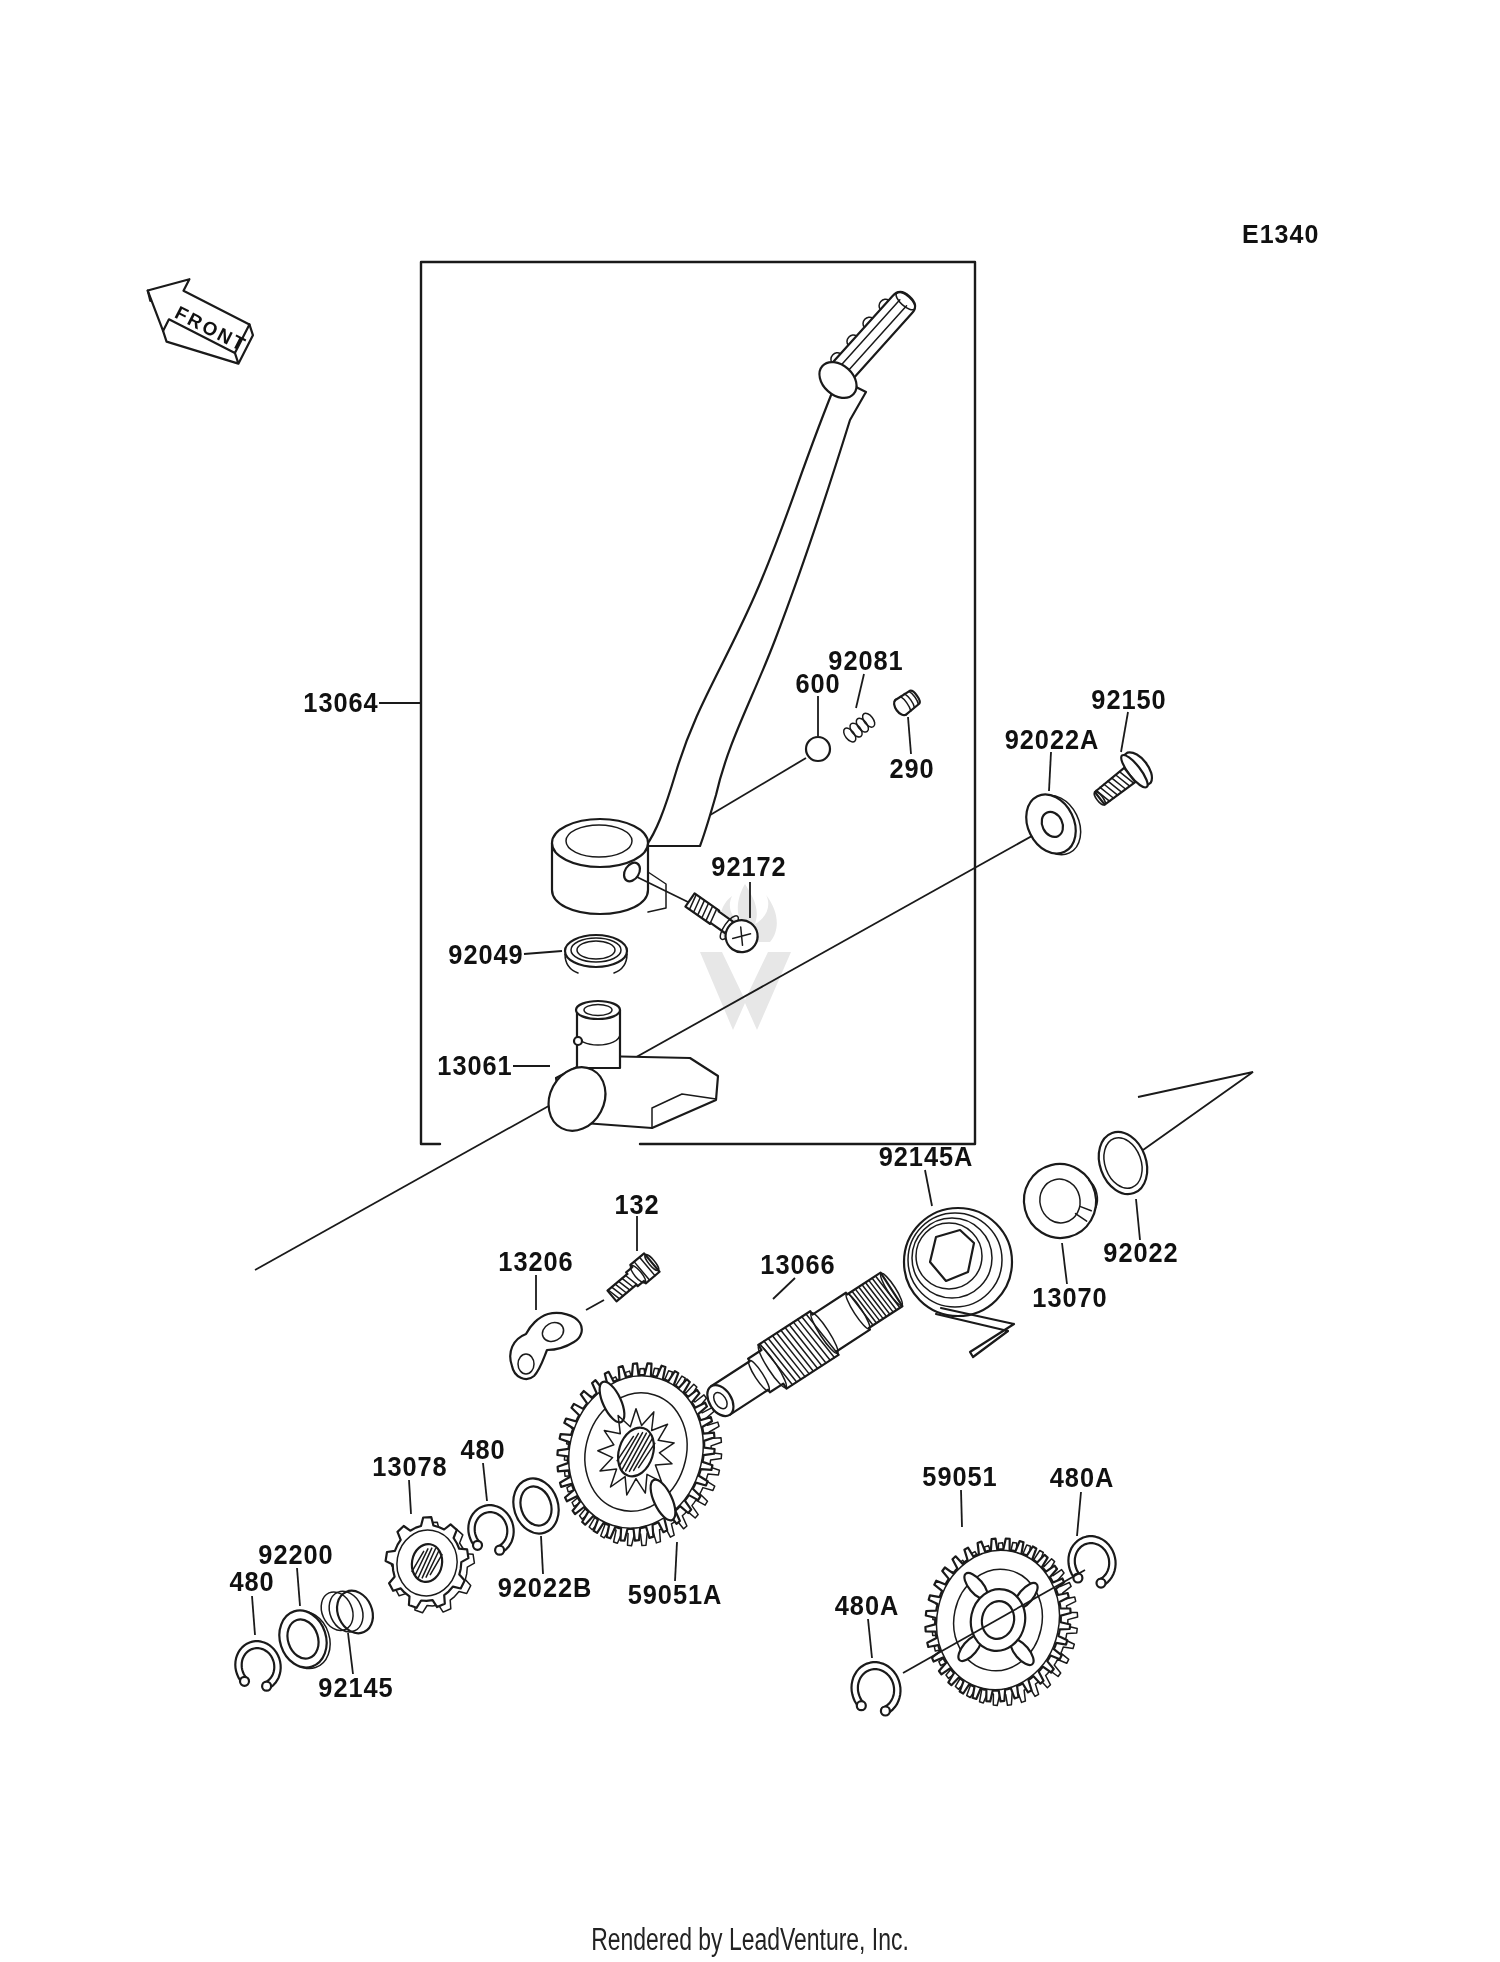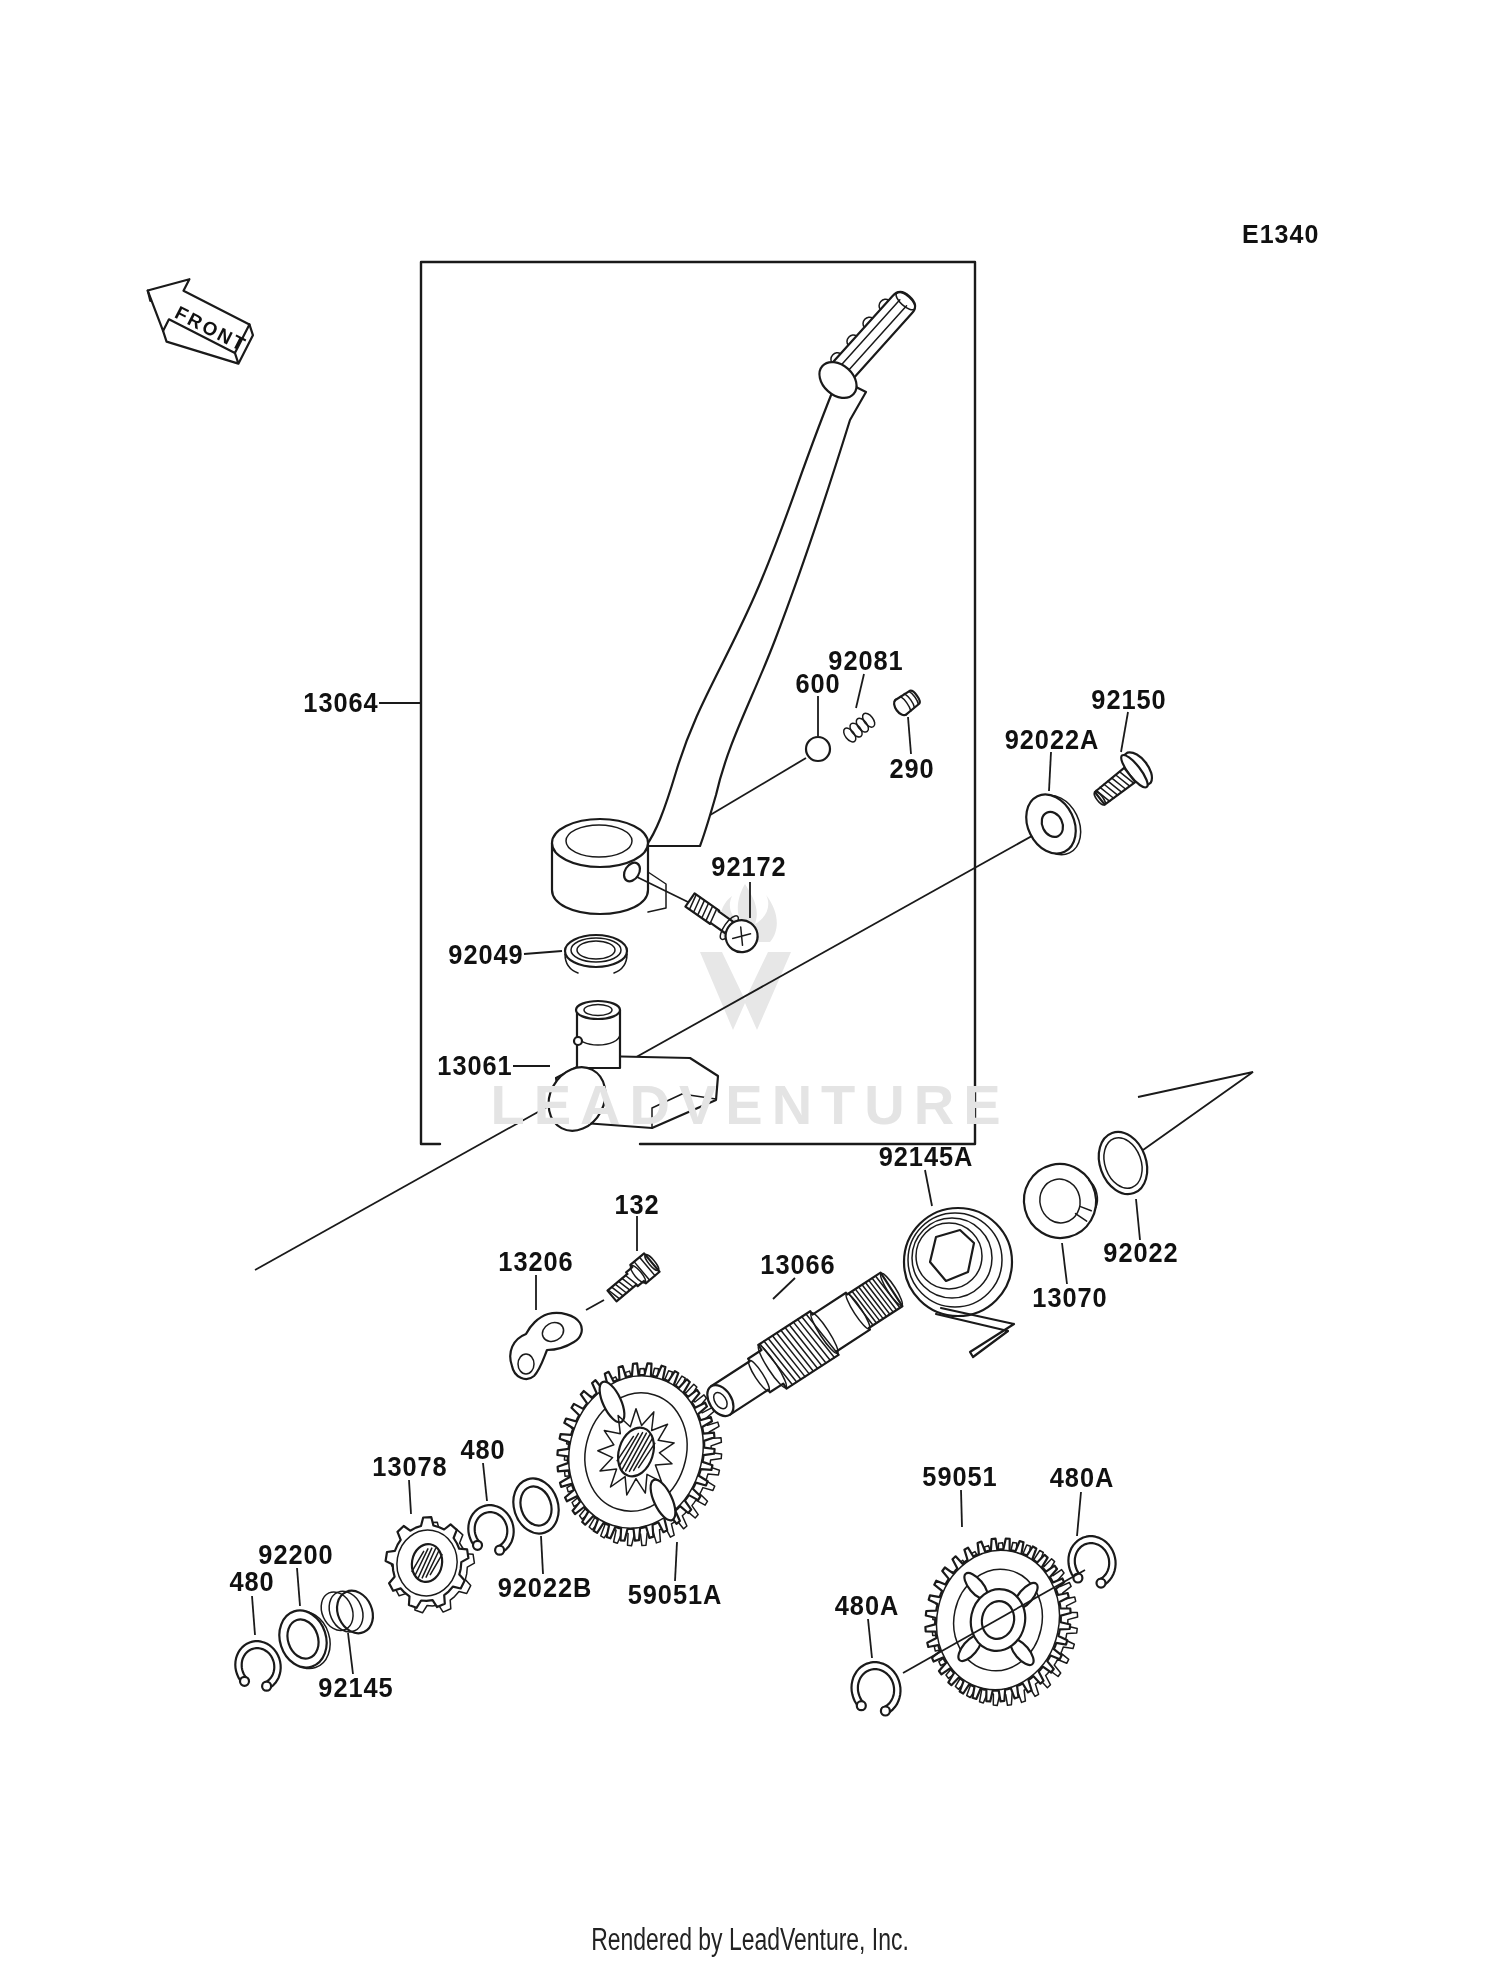--- a/index.html
+++ b/index.html
@@ -329,21 +329,20 @@
         <line x1="353" y1="1674" x2="348" y2="1633"></line>
         <line x1="543" y1="1574" x2="541" y2="1536"></line>
         <line x1="675" y1="1581" x2="677" y2="1542"></line>
         <line x1="961" y1="1490" x2="962" y2="1527"></line>
         <line x1="1081" y1="1492" x2="1077" y2="1536"></line>
         <line x1="868" y1="1619" x2="872" y2="1658"></line>
       </g>
 </svg>
 
 <div id="diagram-code">E1340</div>
-<div id="watermark-text">LEADVENTURE</div>
 <div id="footer-text">Rendered by LeadVenture, Inc.</div>
 <div id="labels">
       <div class="part-label" style="left: 341px; top: 703px;">13064</div>
       <div class="part-label" style="left: 818px; top: 684px;">600</div>
       <div class="part-label" style="left: 866px; top: 661px;">92081</div>
       <div class="part-label" style="left: 912px; top: 769px;">290</div>
       <div class="part-label" style="left: 1129px; top: 700px;">92150</div>
       <div class="part-label" style="left: 1052px; top: 740px;">92022A</div>
       <div class="part-label" style="left: 749px; top: 867px;">92172</div>
       <div class="part-label" style="left: 486px; top: 955px;">92049</div>

